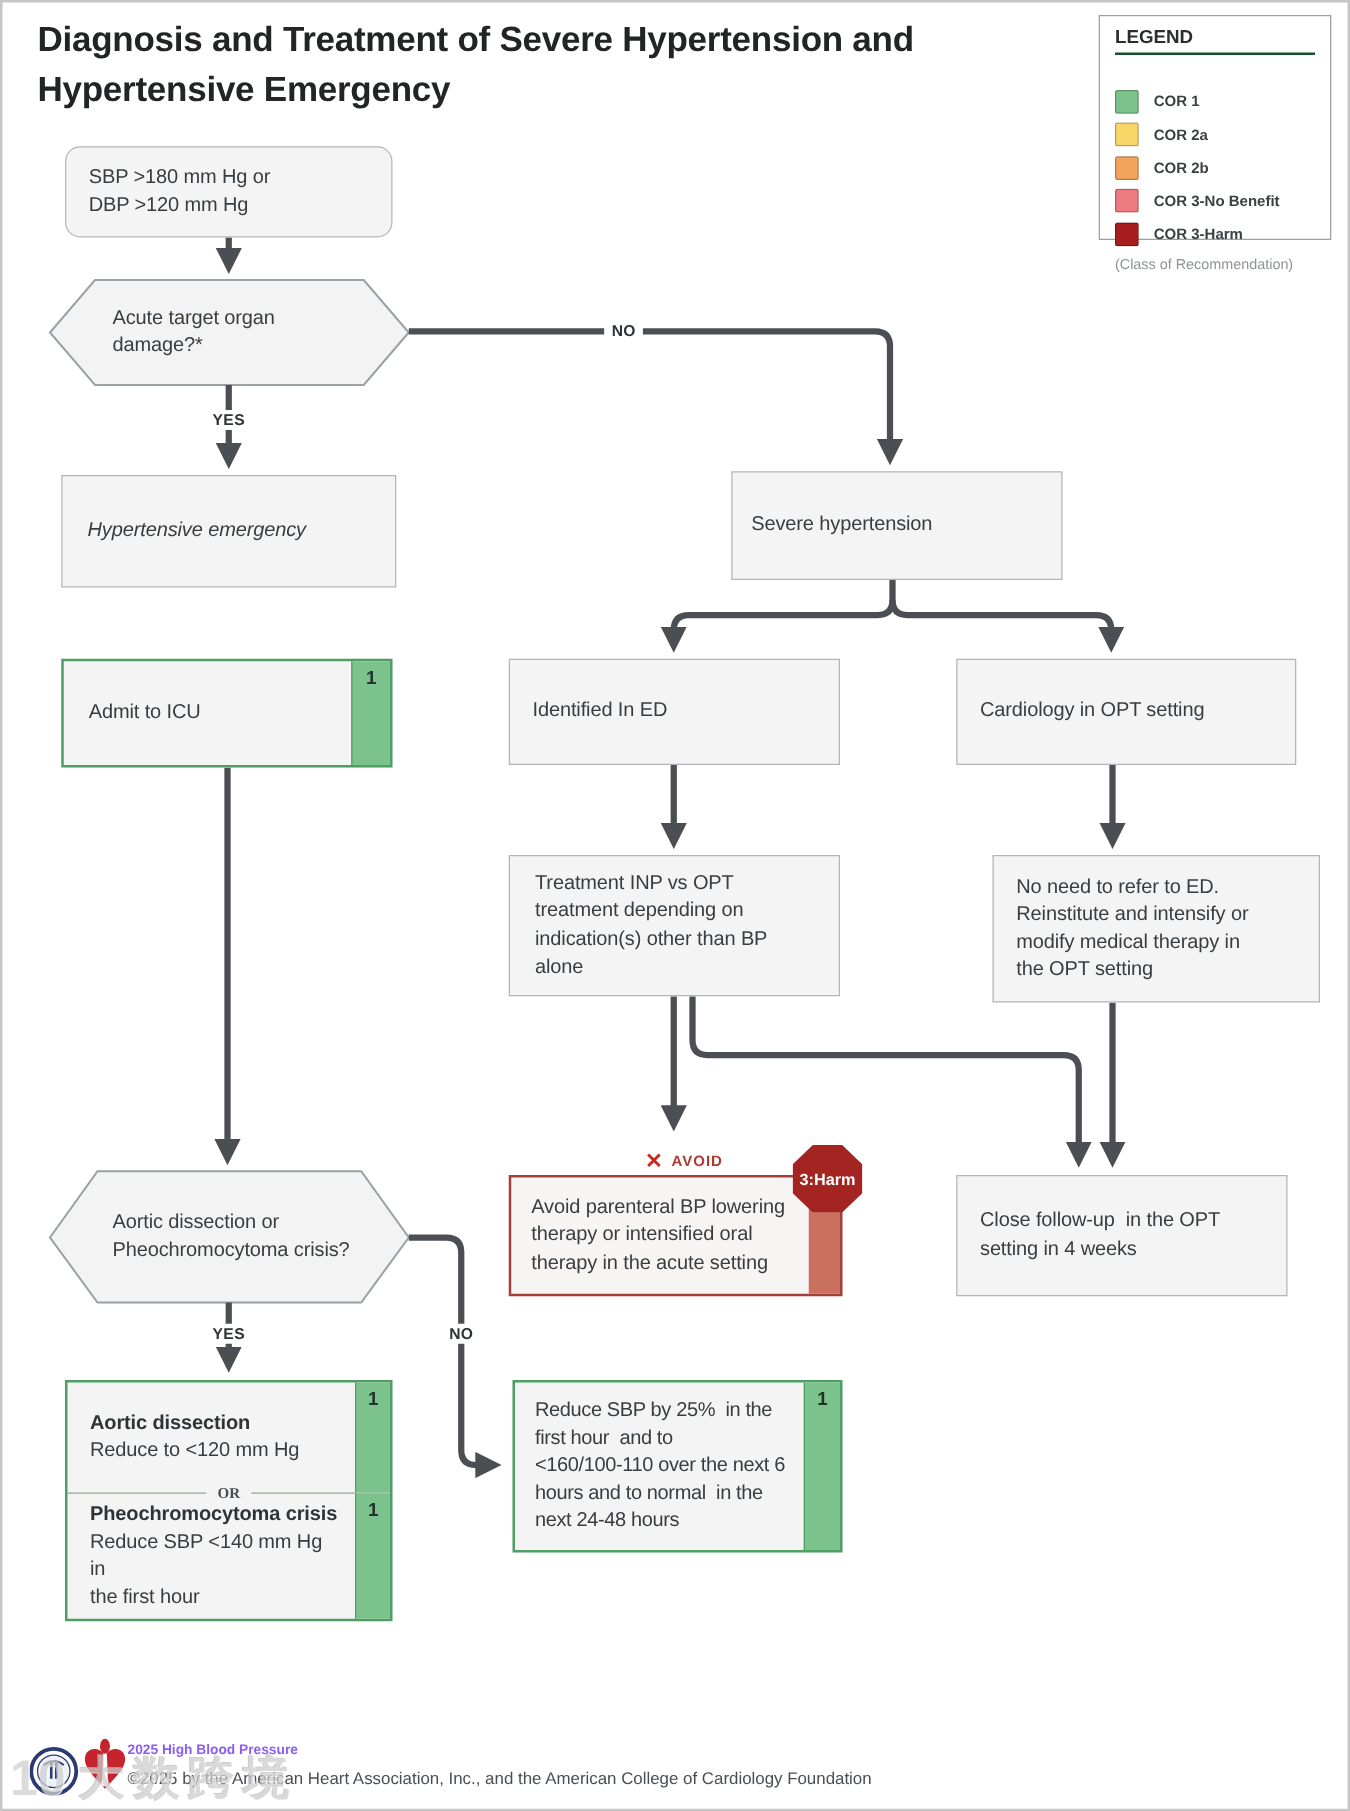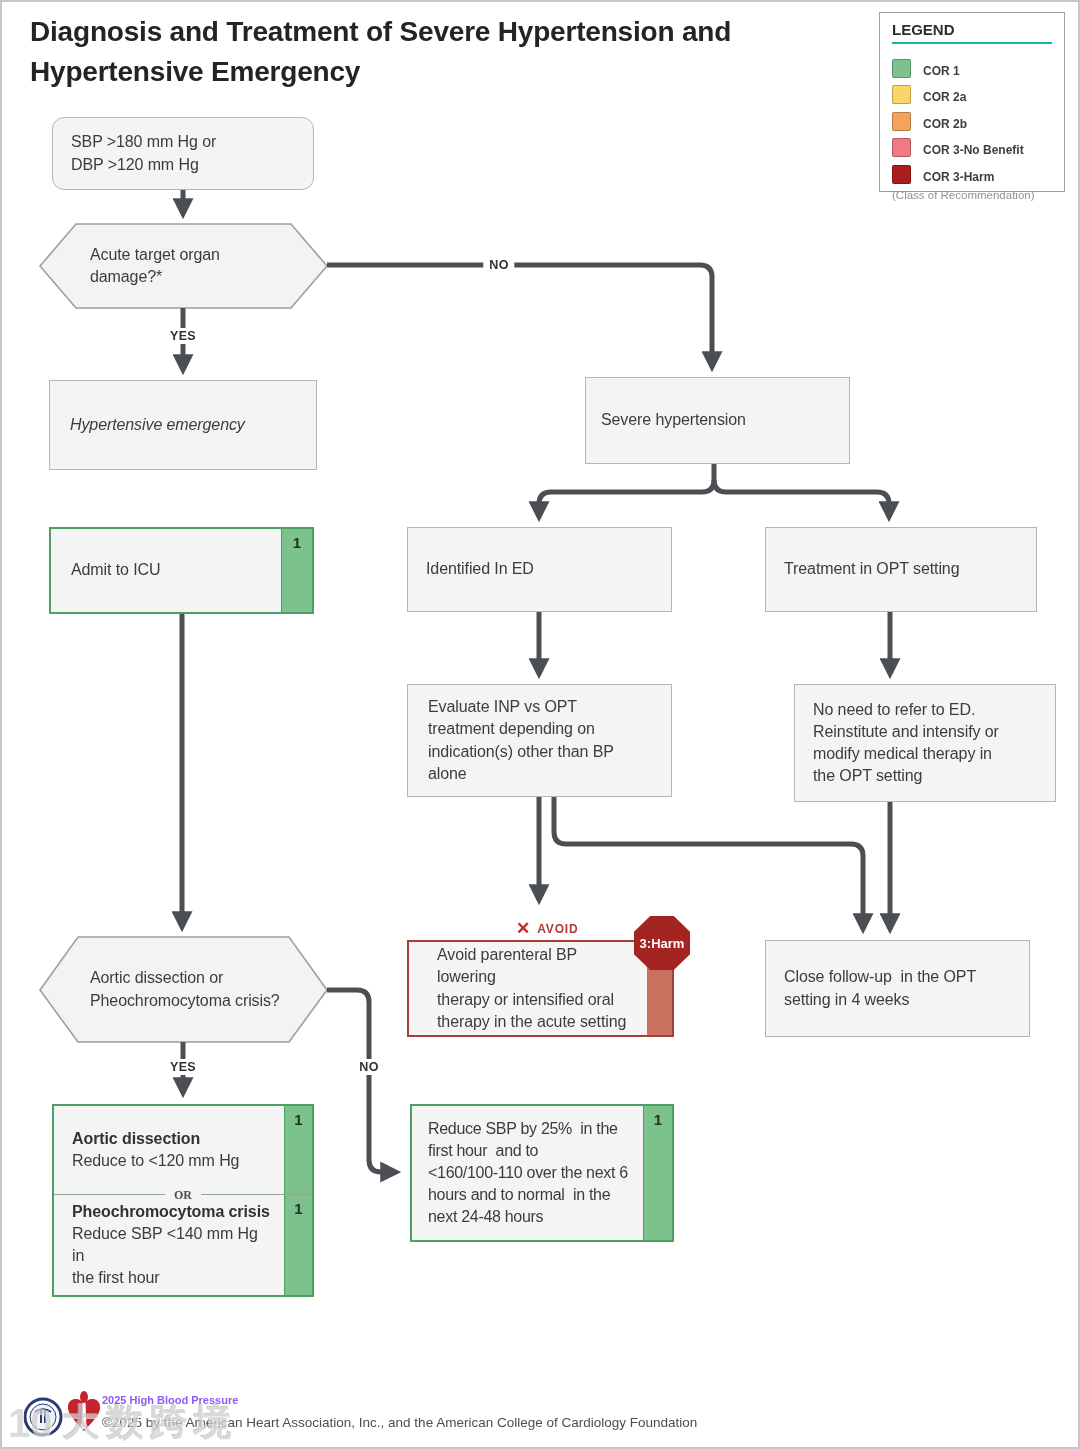--- a/index.html
+++ b/index.html
@@ -1,21 +1,21 @@
 <!DOCTYPE html>
 <html><head>
 <meta charset="utf-8">
 <style>
   html,body{margin:0;padding:0;background:#e8e8e8;font-family:"Liberation Sans",sans-serif;}
   .page{position:relative;width:1080px;height:1449px;background:#ffffff;border:2px solid #c6c6c6;box-sizing:border-box;overflow:hidden;}
   .title{position:absolute;left:28px;top:10px;width:740px;font-size:28px;line-height:1.42;font-weight:800;color:#222426;letter-spacing:-0.2px;}
   
   .legend{position:absolute;left:877px;top:10px;width:186px;height:180px;background:#fff;border:1.5px solid #9aa0a3;box-sizing:border-box;padding:8px 12px 0 12px;}
-  .legend-title{font-size:15px;font-weight:800;color:#2b2d2f;padding-bottom:4px;border-bottom:2px solid #14b8a6;margin-bottom:7px;}
-  .legend-item{display:flex;align-items:flex-end;gap:12px;height:26.5px;}
+  .legend-title{font-size:15px;font-weight:800;color:#2b2d2f;padding-bottom:4px;border-bottom:2px solid #14532d;margin-bottom:24px;}
+  .legend-item{display:flex;align-items:center;gap:12px;height:26.5px;}
   .legend-swatch{width:17px;height:17px;border-radius:2px;border:1px solid rgba(0,0,0,0.25);flex:0 0 auto;}
   .legend-label{font-size:12px;font-weight:700;color:#3d4042;}
   .legend-note{font-size:11.5px;color:#8f9294;margin-top:5px;}
   
   .connectors{position:absolute;left:0;top:0;width:1080px;height:1449px;z-index:1;}
   .edge{fill:none;stroke:#4b4f54;stroke-width:5;}
   .hex{fill:#f2f3f2;stroke:#9aa0a3;stroke-width:1.6;}
   
   .box{position:absolute;background:#f3f4f3;border:1.5px solid #b4b7b9;box-sizing:border-box;display:flex;align-items:center;z-index:2;}
   .box-text{font-size:16px;line-height:1.38;color:#3a3d40;white-space:pre-wrap;letter-spacing:-0.1px;padding-left:18px;padding-right:8px;}
@@ -23,21 +23,21 @@
   .greenbox{border:2px solid #4f9e63;}
   .stripe{position:absolute;top:0;right:0;bottom:0;width:30px;background:#7cc28c;border-left:1.5px solid #4f9e63;display:flex;justify-content:center;z-index:3;}
   .stripe .num{font-size:15px;font-weight:700;color:#22332a;padding-top:5px;}
   .hexlabel{position:absolute;display:flex;align-items:center;z-index:2;}
   
   .flabel{position:absolute;transform:translate(-50%,-50%);background:#fff;padding:1px 6px;font-size:12.5px;font-weight:800;color:#2f3337;z-index:2;letter-spacing:0.3px;}
   
   .avoid-tag{position:absolute;left:514px;top:918px;display:flex;align-items:center;gap:7px;z-index:4;}
   .avoid-x{font-size:17px;font-weight:900;color:#c62b22;line-height:1;}
   .avoid-word{font-size:12px;font-weight:800;color:#b03a33;letter-spacing:0.8px;}
-  .redbox{border:2.5px solid #a2403a;background:#f7f5f4;padding-left:12px;}
+  .redbox{border:2.5px solid #a2403a;background:#f7f5f4;}
   .harm-stripe{position:absolute;left:645px;top:960px;width:25px;height:73px;background:#c9705f;z-index:3;}
   .octagon{position:absolute;left:632px;top:914px;width:56px;height:54px;background:#a32421;clip-path:polygon(29% 0,71% 0,100% 29%,100% 71%,71% 100%,29% 100%,0 71%,0 29%);display:flex;align-items:center;justify-content:center;z-index:4;}
   .octagon span{color:#fff;font-size:13px;font-weight:800;}
   
   .combo{position:absolute;left:50px;top:1102px;width:262px;height:193px;border:2px solid #4f9e63;background:#f3f4f3;box-sizing:border-box;z-index:2;}
   .combo-sec{position:relative;display:flex;align-items:center;box-sizing:border-box;}
   .combo-sec .box-text{padding-right:40px;}
   .combo-sec .stripe{width:27px;}
   .sec1{height:89px;border-bottom:1.5px solid #8fa896;}
   .sec2{height:100px;}
@@ -133,25 +133,25 @@
     <div class="stripe">
         <span class="num">1</span>
       </div>
   </div>
 
   <div class="box" style="left:405px;top:525px;width:265px;height:85px;">
     <div class="box-text">Identified In ED</div>
   </div>
 
   <div class="box" style="left:763px;top:525px;width:272px;height:85px;">
-    <div class="box-text">Treatment in OPT setting</div>
+    <div class="box-text">Cardiology in OPT setting</div>
   </div>
 
   <div class="box" style="left:405px;top:682px;width:265px;height:113px;">
-    <div class="box-text" style="padding-left:20px;">Evaluate INP vs OPT
+    <div class="box-text" style="padding-left:20px;">Treatment INP vs OPT
 treatment depending on
 indication(s) other than BP
 alone</div>
   </div>
 
   <div class="box" style="left:763px;top:682px;width:262px;height:118px;margin-left:29px;">
     <div class="box-text">No need to refer to ED.
 Reinstitute and intensify or
 modify medical therapy in
 the OPT setting</div>

